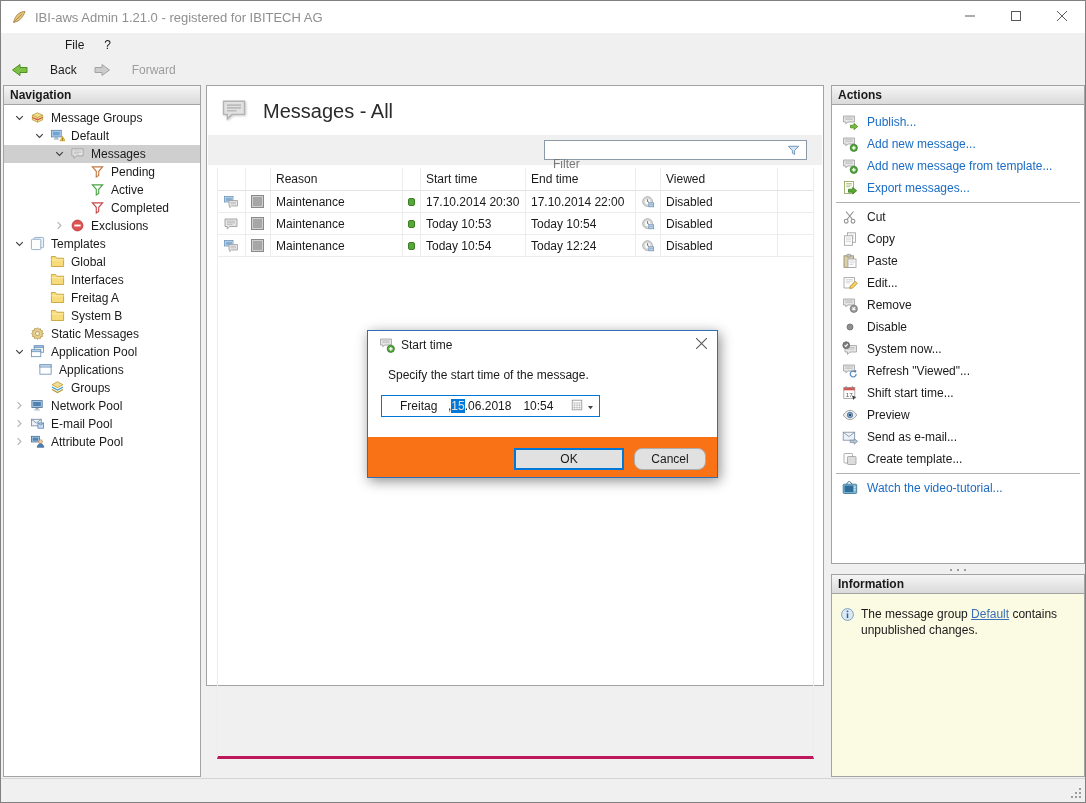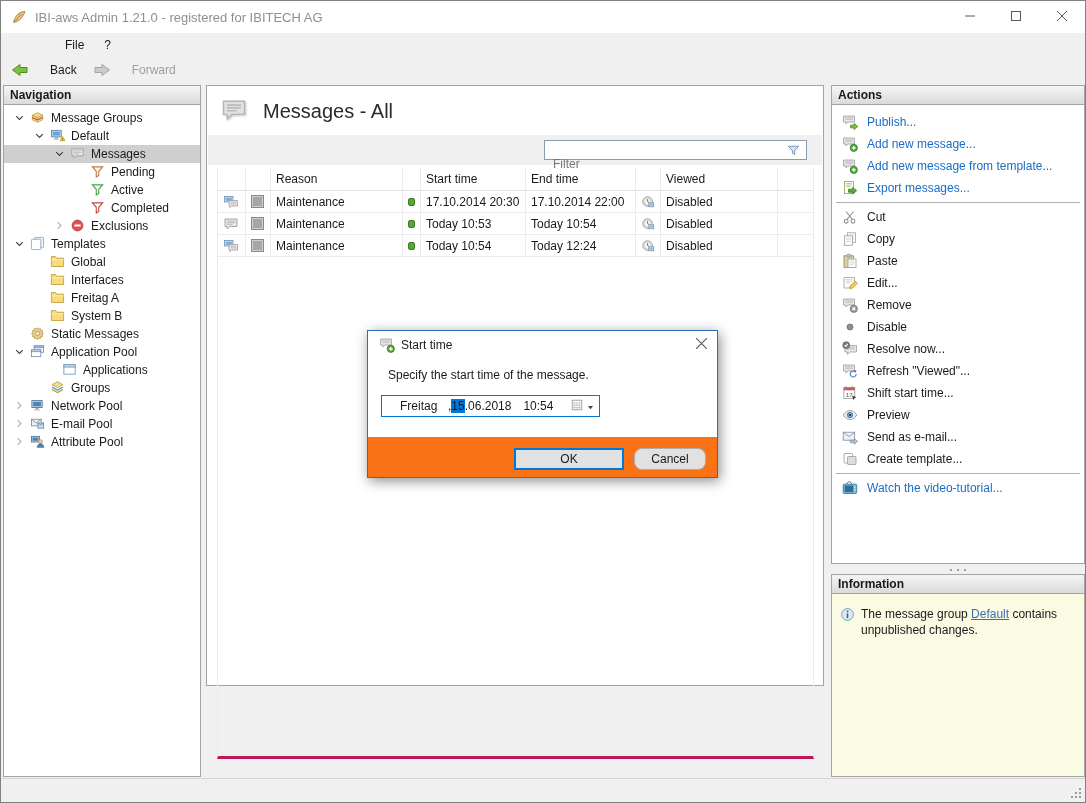--- a/index.html
+++ b/index.html
@@ -98,21 +98,21 @@
   .dtitle .dico { width:16px; height:16px; margin-left:11px; }
   .dtitle .dtext { margin-left:6px; }
   .dclose { position:absolute; right:0; top:0; width:32px; height:28px; display:flex;
             align-items:center; justify-content:center; }
   .dclose svg { width:11px; height:11px; }
   .dmsg { position:absolute; left:20px; top:37px; }
   .dpicker { position:absolute; left:13px; top:64px; width:219px; height:22px; background:#fff;
              border:1px solid #0078d7; display:flex; align-items:center; }
   .dpicker .seg { white-space:pre; }
   .seg-day { margin-left:18px; width:48px; }
-  .seg-sel { background:#0078d7; color:#0f172a; }
+  .seg-sel { background:#0078d7; color:#e5e5e5; }
   .seg-time { margin-left:12px; }
   .dpick-icons { position:absolute; right:4px; top:2px; display:flex; align-items:center; gap:2px; }
   .dpick-icons .cal { width:14px; height:14px; }
   .dpick-icons .arr { width:9px; height:9px; }
   .dfooter { position:absolute; left:0; right:0; top:106px; bottom:0; background:#f97316; }
   .dbtn { position:absolute; top:11px; height:22px; background:#e1e1e1; border:1px solid #adadad;
           display:flex; align-items:center; justify-content:center; }
   .dbtn.default { border:1px solid #0078d7; box-shadow:inset 0 0 0 1px #0078d7; }
   #okBtn { left:146px; width:110px; }
   #cancelBtn { left:266px; width:72px;border-radius:8px; }
@@ -293,21 +293,21 @@
               <path d="M4.5 6.5L8 10l3.5-3.5" fill="none" stroke="#3c3c3c" stroke-width="1.2"></path>
             </svg></span>
         <span class="tico"><svg viewBox="0 0 16 16">
               <rect x="4.5" y="2" width="10" height="6.8" fill="#fff" stroke="#6b93ba" stroke-width=".9"></rect>
               <rect x="4.5" y="2" width="10" height="2" fill="#a9c7e6" stroke="#6b93ba" stroke-width=".9"></rect>
               <rect x="1.5" y="6.2" width="10" height="7.3" fill="#fff" stroke="#6b93ba" stroke-width=".9"></rect>
               <rect x="1.5" y="6.2" width="10" height="2" fill="#d3e2f2" stroke="#6b93ba" stroke-width=".9"></rect>
             </svg></span>
         <span class="tlabel">Application Pool</span>
       </div>
-      <div class="trow" style="padding-left:40px">
+      <div class="trow" style="padding-left:16px">
         <span class="exp"></span>
         <span class="tico"><svg viewBox="0 0 16 16">
               <rect x="2" y="3" width="12" height="10" fill="#fff" stroke="#6b93ba" stroke-width=".9"></rect>
               <rect x="2" y="3" width="12" height="2.4" fill="#d3e2f2" stroke="#6b93ba" stroke-width=".9"></rect>
             </svg></span>
         <span class="tlabel">Applications</span>
       </div>
       <div class="trow" style="padding-left:28px">
         <span class="exp"></span>
         <span class="tico"><svg viewBox="0 0 16 16">
@@ -565,21 +565,21 @@
             </svg></span>
         <span class="alabel">Disable</span>
       </div>
       <div class="act">
         <span class="aico"><svg viewBox="0 0 16 16">
               <path d="M3 4.5h11.5V11H8L5.5 13.5V11H3z" fill="#e6e6e6" stroke="#9d9d9d" stroke-width=".8"></path>
               <path d="M5 6.5h7.5M5 8h7.5" stroke="#b9b9b9" stroke-width=".8"></path>
               <circle cx="4.2" cy="4.2" r="3.4" fill="#7d7d7d" stroke="#5a5a5a" stroke-width=".7"></circle>
               <path d="M2.6 4.2l1.2 1.3 2-2.6" fill="none" stroke="#fff" stroke-width="1.1"></path>
             </svg></span>
-        <span class="alabel">Resolve now...</span>
+        <span class="alabel">System now...</span>
       </div>
       <div class="act">
         <span class="aico"><svg viewBox="0 0 16 16">
               <path d="M1.5 2h11v6H6L3.8 9.8V8H1.5z" fill="#e6e6e6" stroke="#9d9d9d" stroke-width=".8"></path>
               <path d="M3.2 3.8h7.6M3.2 5.3h7.6" stroke="#b9b9b9" stroke-width=".8"></path>
               <path d="M14.2 11a3 3 0 1 1-.9-2.2" fill="none" stroke="#4a7fb5" stroke-width="1.1"></path>
               <path d="M13.8 7l-.3 1.9-1.9-.4" fill="none" stroke="#4a7fb5" stroke-width="1.1"></path>
             </svg></span>
         <span class="alabel">Refresh "Viewed"...</span>
       </div>

